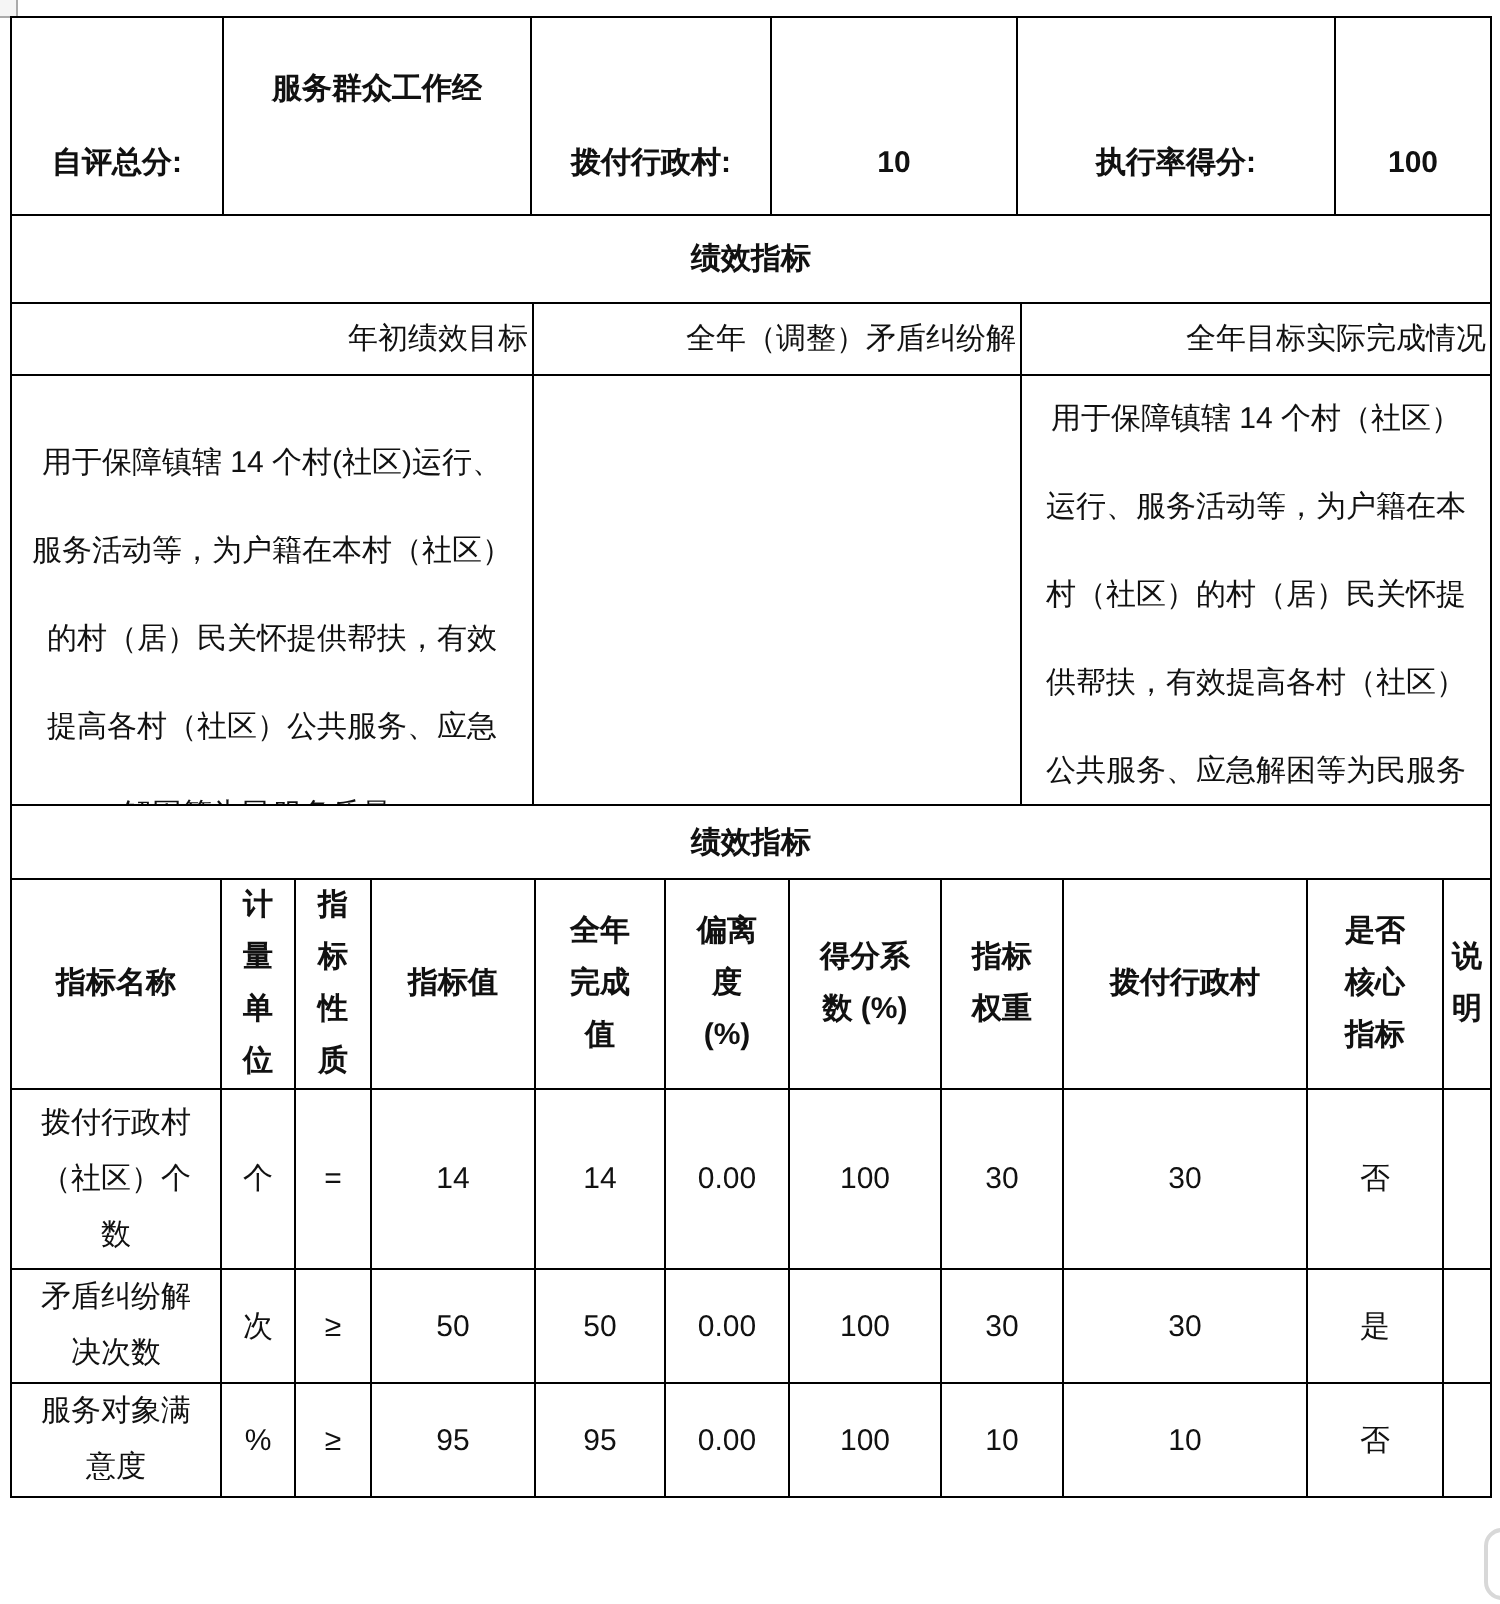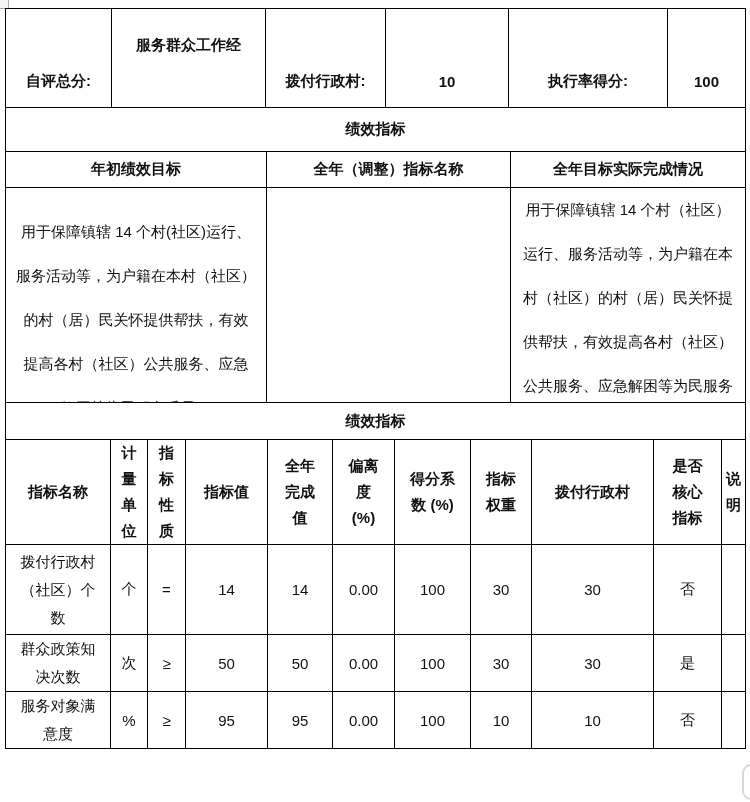--- a/index.html
+++ b/index.html
@@ -28,21 +28,21 @@
     font-size: 15px;
     padding: 0 2px;
     overflow: hidden;
   }
   #tableA { top: 8px; }
   #tableB { top: 107px; }
   #tableC { top: 402px; }
   #tableA td { height: 98px; font-weight: bold; }
   .project-name { line-height: 72px; }
   .section-title-row td { height: 43px; font-weight: bold; }
-  .goal-header-row td { height: 35px; font-weight: bold; }
+  .goal-header-row td { height: 35px; font-weight: normal; text-align: right; }
   .goal-text-row td { height: 214px; line-height: 44px; padding: 0 8px; }
   .ind-title-row td { height: 36px; font-weight: bold; margin-top: 42px; }
   .ind-header-row td { height: 103px; font-weight: bold; line-height: 26px; }
   .ind-row-1 td { height: 89px; }
   .ind-row-2 td { height: 49px; }
   .ind-row-3 td { height: 52px; }
   .ind-row-4 td { height: 56px; }
   .ind-name { line-height: 28px; }
   
   .table-move-handle {
@@ -100,21 +100,21 @@
       <col style="width:261px">
         <col style="width:244px">
         <col style="width:235px">
     </colgroup>
     <tbody>
         <tr class="section-title-row">
       <td colspan="3">绩效指标</td>
     </tr>
     <tr class="goal-header-row">
       <td>年初绩效目标</td>
-      <td>全年（调整）指标名称</td>
+      <td>全年（调整）矛盾纠纷解</td>
       <td>全年目标实际完成情况</td>
     </tr>
     <tr class="goal-text-row">
       <td>用于保障镇辖 14 个村(社区)运行、
 服务活动等，为户籍在本村（社区）
 的村（居）民关怀提供帮扶，有效
 提高各村（社区）公共服务、应急
 解困等为民服务质量。</td>
       <td></td>
       <td>用于保障镇辖 14 个村（社区）
@@ -182,21 +182,21 @@
       <td>14</td>
       <td>14</td>
       <td>0.00</td>
       <td>100</td>
       <td>30</td>
       <td>30</td>
       <td>否</td>
       <td></td>
     </tr>
     <tr class="ind-row-2">
-      <td class="ind-name">群众政策知
+      <td class="ind-name">矛盾纠纷解
 决次数</td>
       <td>次</td>
       <td>≥</td>
       <td>50</td>
       <td>50</td>
       <td>0.00</td>
       <td>100</td>
       <td>30</td>
       <td>30</td>
       <td>是</td>

